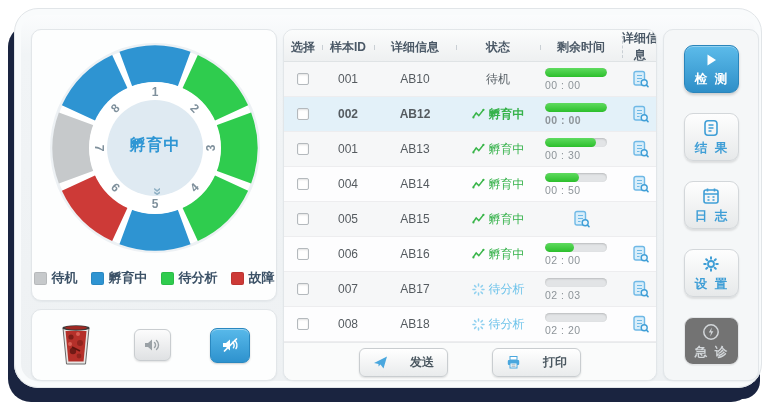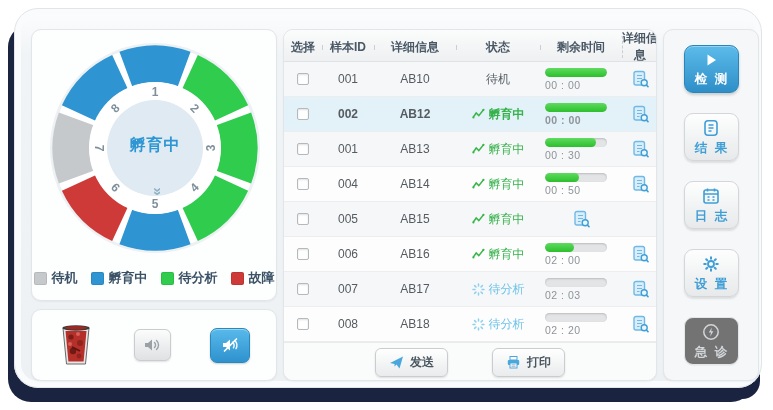--- a/index.html
+++ b/index.html
@@ -76,21 +76,21 @@
   .c-progress{ display:flex; flex-direction:column; align-items:flex-start; padding-left:5px; }
   .bar{ width:62px; height:9px; border-radius:5px; background:#e2e4e6;
     box-shadow:inset 0 1px 2px rgba(0,0,0,.18); overflow:hidden; }
   .fill{ height:100%; border-radius:5px;
     background:linear-gradient(180deg,#5fdb5f,#2cbf2c); }
   .ptime{ font-size:10.5px; color:#8d9499; margin-top:2px; letter-spacing:.5px;}
   .c-detail{ display:flex; justify-content:center; }
   .detail-btn{ line-height:0; cursor:pointer; }
   .tfoot{ height:39px; display:flex; align-items:center; justify-content:center; gap:44px;
     background:#fafbfb; border-top:1px solid #e8eaec; border-radius:0 0 9px 9px;}
-  .foot-btn{ display:flex; align-items:center; gap:6px; padding:5px 13px;
+  .foot-btn{ display:flex; align-items:center; gap:22px; padding:5px 13px;
     border:1px solid #c9cdd0; border-radius:6px; font-size:12px; font-weight:bold; color:#49565f;
     background:linear-gradient(180deg,#ffffff,#e9ebec); box-shadow:0 1px 2px rgba(0,0,0,.12);
     cursor:pointer; font-family:Liberation Mono, monospace;}
 
   
   .side-btn{ width:55px; height:48px; border-radius:9px; border:1px solid #d3d7da;
     display:flex; flex-direction:column; align-items:center; justify-content:center; gap:2px;
     background:linear-gradient(180deg,#fefefe,#e7e9ea);
     box-shadow:0 2px 2px rgba(0,0,0,.10); cursor:pointer; font-family:Liberation Mono, monospace;}
   .side-btn .blabel{ font-size:12.5px; font-weight:bold; color:#3f9ed6; white-space:nowrap;}

